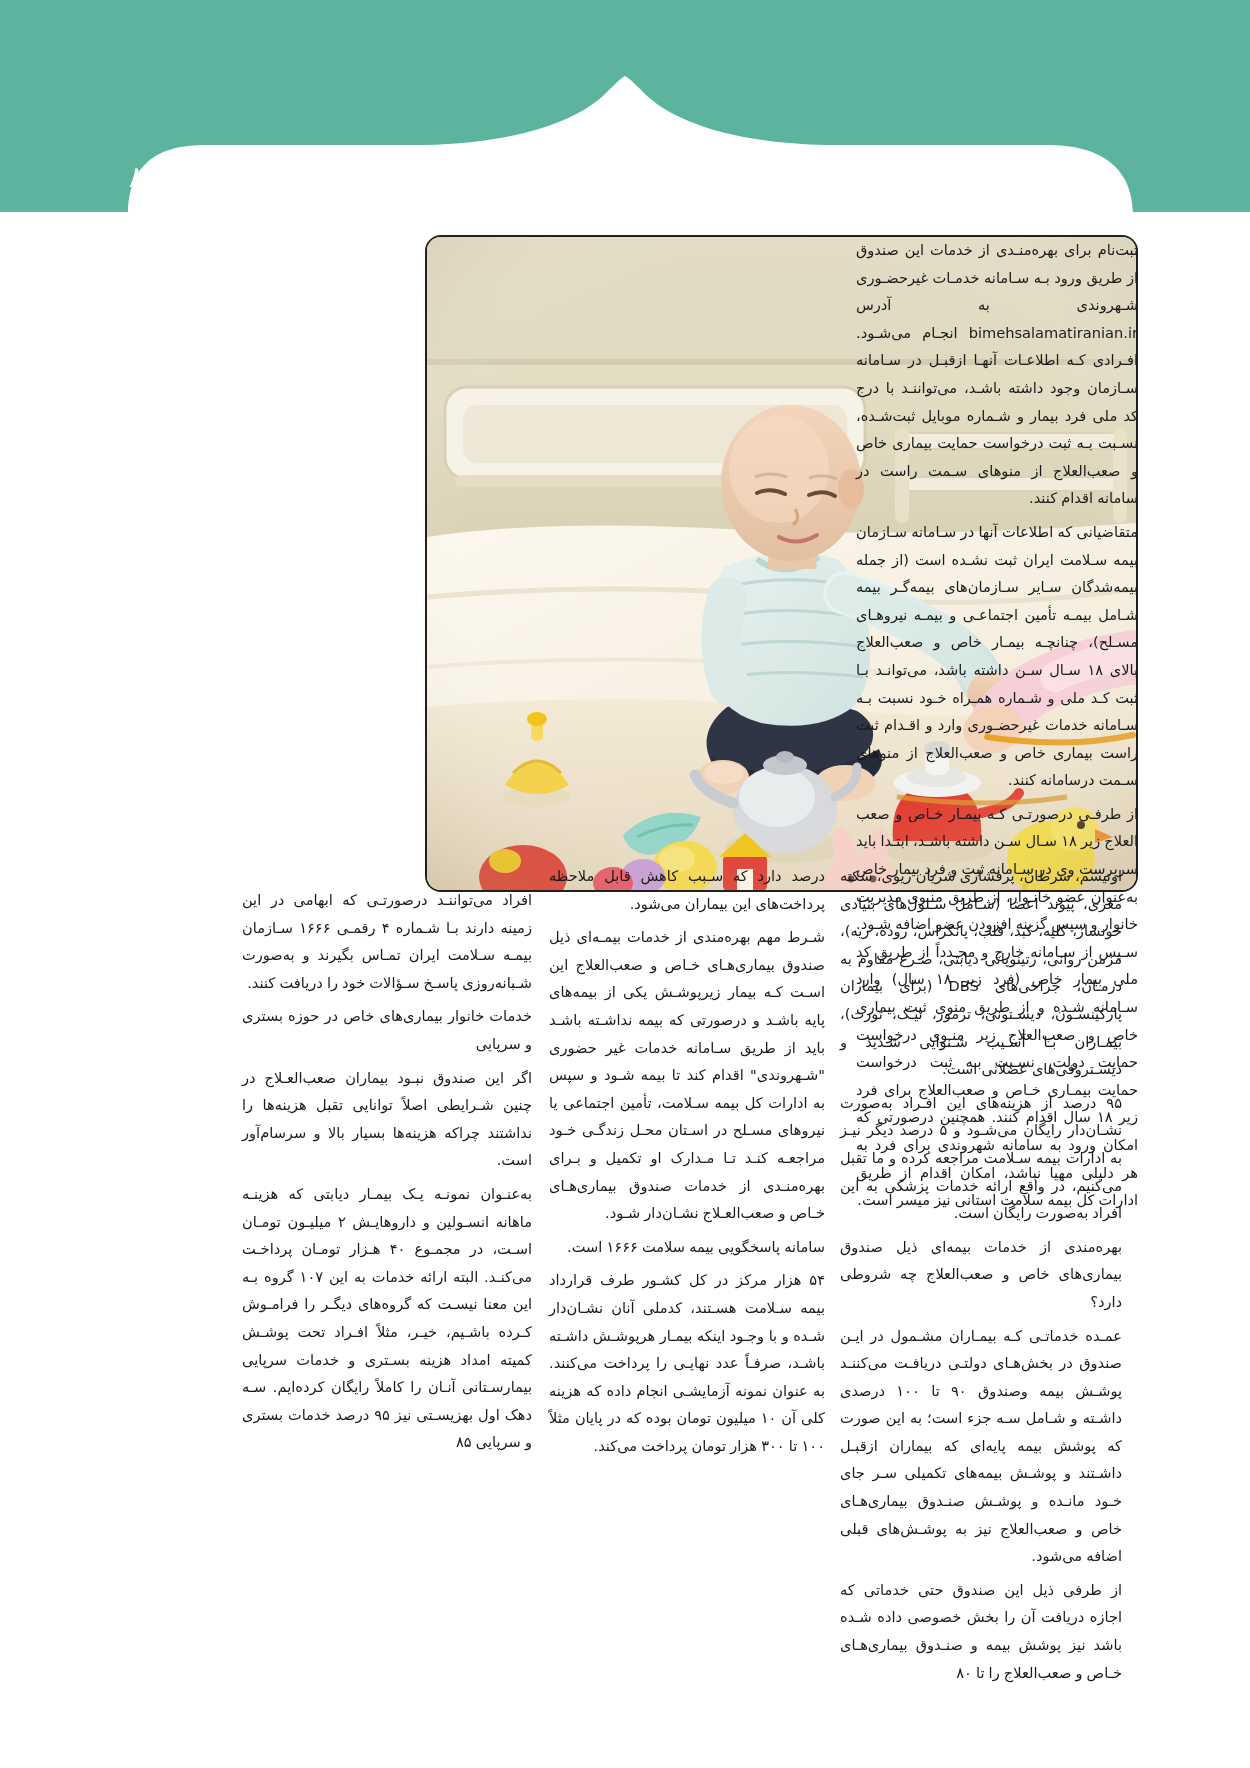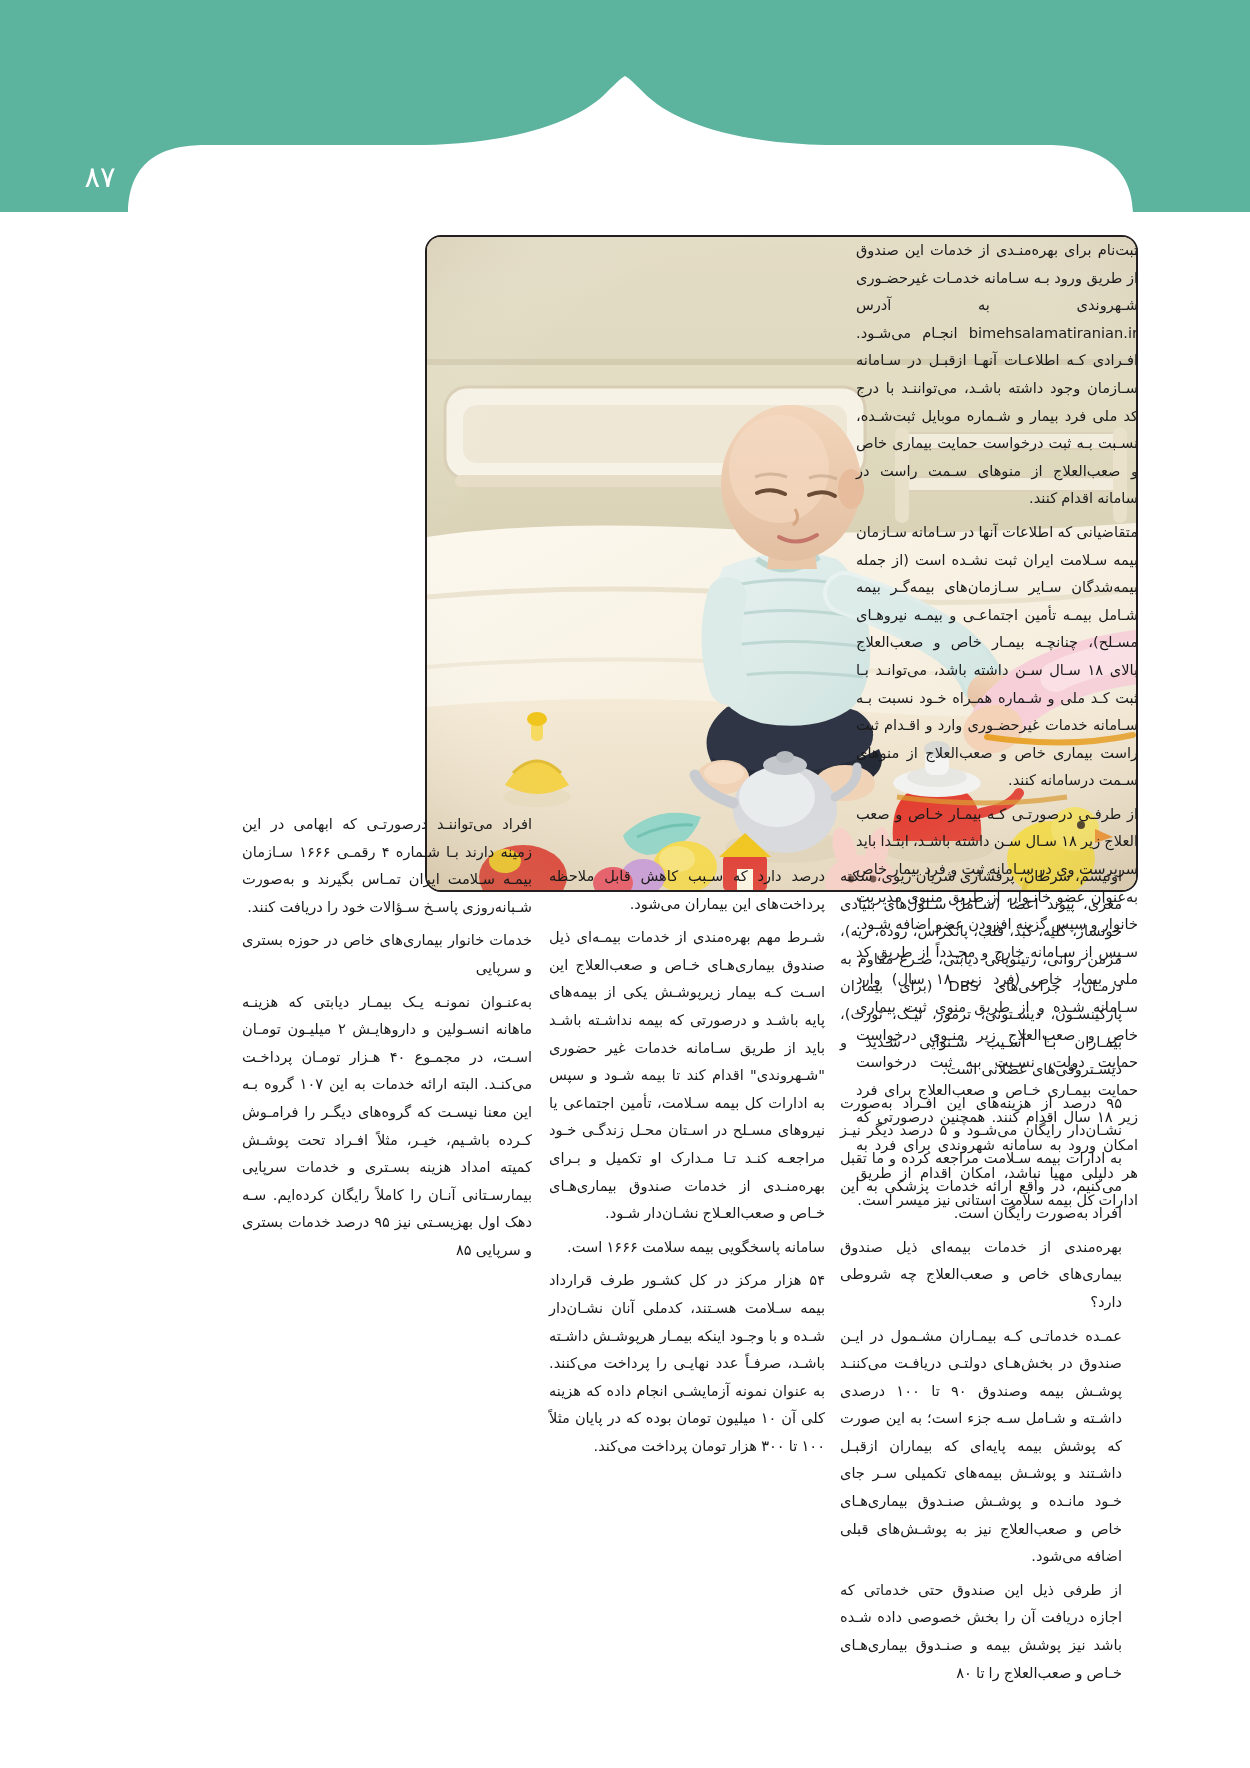--- a/index.html
+++ b/index.html
@@ -33,21 +33,21 @@
     position: absolute;
     top: 163px;
     left: 40px;
     width: 120px;
     color: #ffffff;
     font-size: 29px;
     line-height: 1;
     font-family: "DejaVu Sans", "Liberation Sans", sans-serif;
     letter-spacing: 1px;
     direction: rtl;
-    text-align: center;
+    text-align: right;
   }
 
   
   .photo-frame {
     position: absolute;
     left: 425px;
     top: 235px;
     width: 709px;
     height: 653px;
     border: 2px solid #231f20;
@@ -94,21 +94,21 @@
   }
   
   #col-mid {
     right: 425px;
     top: 862px;
     width: 276px;
   }
   
   #col-left {
     right: 718px;
-    top: 810px;
+    top: 886px;
     width: 290px;
   }
 </style>
 </head>
 <body>
 
 <div class="page">
 
   <div class="header-band">
     <svg width="1250" height="215" viewBox="0 0 1250 215" xmlns="http://www.w3.org/2000/svg">
@@ -314,16 +314,17 @@
   <div class="col" id="col-mid">
     <p>درصد دارد که سـبب کاهش قابل ملاحظه پرداخت‌های این بیماران می‌شود.</p>
     <p>شـرط مهم بهره‌مندی از خدمات بیمـه‌ای ذیل صندوق بیماری‌هـای خـاص و صعب‌العلاج این اسـت کـه بیمار زیرپوشـش یکی از بیمه‌های پایه باشـد و درصورتی که بیمه نداشـته باشـد باید از طریق سـامانه خدمات غیر حضوری "شـهروندی" اقدام کند تا بیمه شـود و سپس به ادارات کل بیمه سـلامت، تأمین اجتماعی یا نیروهای مسـلح در اسـتان محـل زندگـی خـود مراجعـه کنـد تـا مـدارک او تکمیل و بـرای بهره‌منـدی از خدمات صندوق بیماری‌هـای خـاص و صعب‌العـلاج نشـان‌دار شـود.</p>
     <p>سامانه پاسخگویی بیمه سلامت ۱۶۶۶ است.</p>
     <p>۵۴ هزار مرکز در کل کشـور طرف قرارداد بیمه سـلامت هسـتند، کدملی آنان نشـان‌دار شـده و با وجـود اینکه بیمـار هر‌پوشـش داشـته باشـد، صرفـاً عدد نهایـی را پرداخت می‌کنند. به عنوان نمونه آزمایشـی انجام داده که هزینه کلی آن ۱۰ میلیون تومان بوده که در پایان مثلاً ۱۰۰ تا ۳۰۰ هزار تومان پرداخت می‌کند.</p>
   </div>
 
   <div class="col" id="col-left">
     <p>افراد می‌تواننـد درصورتـی که ابهامی در این زمینه دارند بـا شـماره ۴ رقمـی ۱۶۶۶ سـازمان بیمـه سـلامت ایران تمـاس بگیرند و به‌صورت شـبانه‌روزی پاسـخ سـؤالات خود را دریافت کنند.</p>
     <p>خدمات خانوار بیماری‌های خاص در حوزه بستری و سرپایی</p>
+    <p>اگر این صندوق نبـود بیماران صعب‌العـلاج در چنین شـرایطی اصلاً توانایی تقبل هزینه‌ها را نداشتند چرا‌که هزینه‌ها بسیار بالا و سرسام‌آور است.</p>
     <p>به‌عنـوان نمونـه یـک بیمـار دیابتی که هزینـه ماهانه انسـولین و داروهایـش ۲ میلیـون تومـان اسـت، در مجمـوع ۴۰ هـزار تومـان پرداخـت می‌کنـد. البته ارائه خدمات به این ۱۰۷ گروه بـه این معنا نیسـت که گروه‌های دیگـر را فرامـوش کـرده باشـیم، خیـر، مثلاً افـراد تحت پوشـش کمیته امداد هزینه بسـتری و خدمات سرپایی بیمارسـتانی آنـان را کاملاً رایگان کرده‌ایم. سـه دهک اول بهزیسـتی نیز ۹۵ درصد خدمات بستری و سرپایی ۸۵</p>
   </div>
 
 </div>
 
 </body></html>

